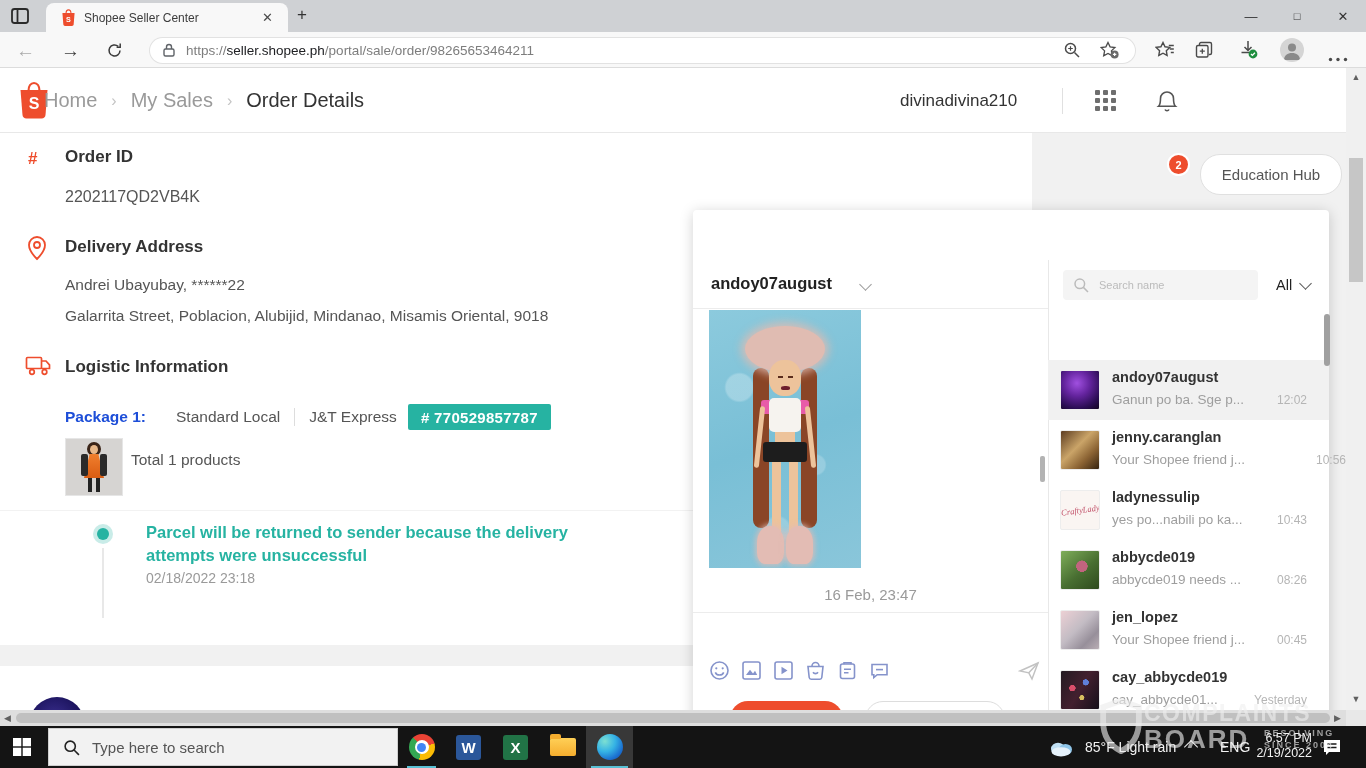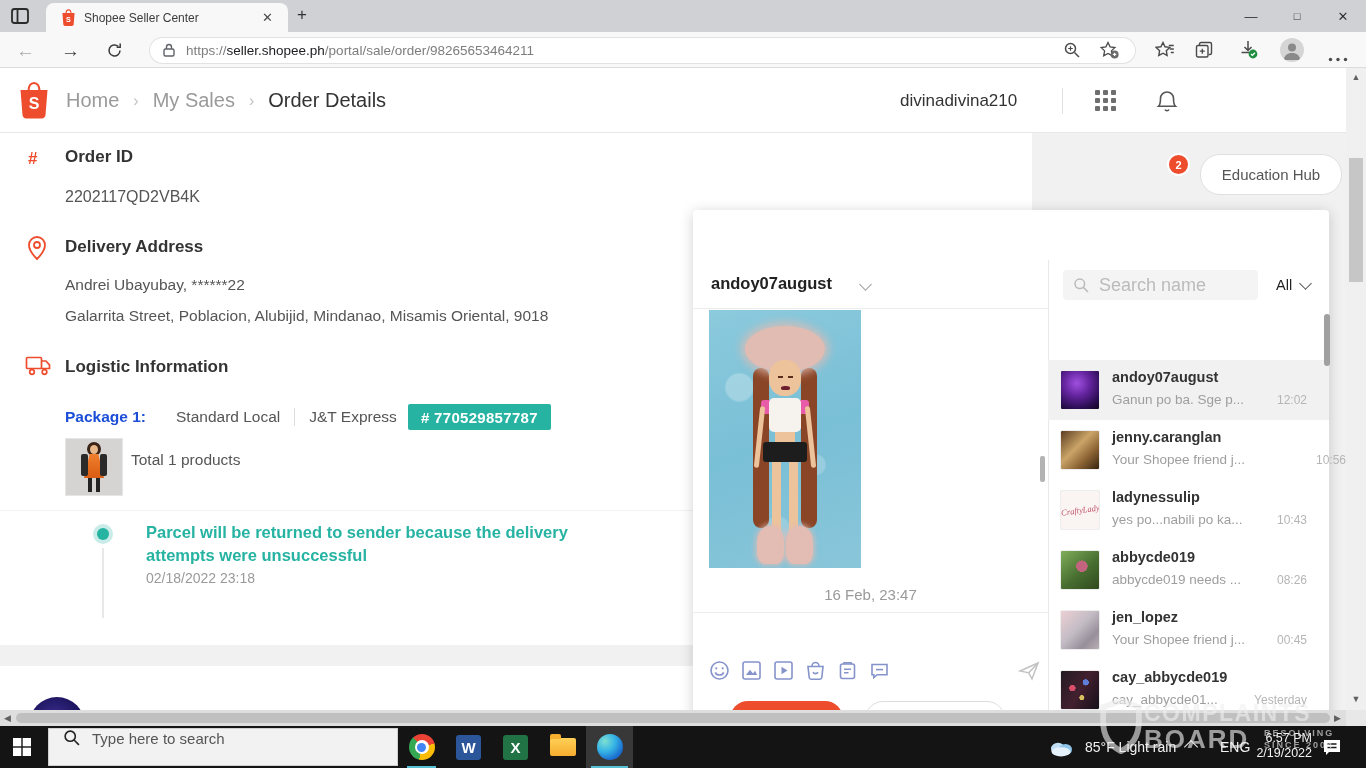--- a/index.html
+++ b/index.html
@@ -53,21 +53,21 @@
   
   #chat{left:693px;top:210px;width:636px;height:558px;background:#fff;border-radius:4px 4px 0 0;
         box-shadow:0 2px 14px rgba(0,0,0,.18);}
   #chat-logo{left:18px;top:11px;font-size:25px;font-weight:bold;color:#ee4d2d;letter-spacing:.5px;}
   #chat-hdr{left:0;top:0;width:636px;height:50px;border-bottom:1px solid #e8e8e8;box-sizing:border-box;}
   #conv-hdr{left:0;top:50px;width:355px;height:49px;border-bottom:1px solid #ececec;box-sizing:border-box;}
   #pane-divider{left:355px;top:50px;width:1px;height:508px;background:#e8e8e8;}
   #conv-name{font-size:16.5px;font-weight:bold;color:#222;}
   .chev{display:inline-block;width:8px;height:8px;border-right:1.6px solid #999;border-bottom:1.6px solid #999;transform:rotate(45deg);margin-left:8px;margin-bottom:3px;}
   #search-box{left:15px;top:10px;width:195px;height:30px;background:#f4f4f4;border-radius:4px;}
-  #search-input{border:0;background:transparent;outline:none;font-size:18px;color:#404040;width:150px;font-family:"Liberation Sans",sans-serif;}
+  #search-input{border:0;background:transparent;outline:none;font-size:11px;color:#404040;width:150px;font-family:"Liberation Sans",sans-serif;}
   #search-input::placeholder{color:#bbb;}
   #all-filter{font-size:14.5px;color:#222;}
   .contact{left:0;width:281px;height:60px;}
   .contact.sel{background:#f1f1f1;}
   .cav{position:absolute;left:12px;top:10px;width:40px;height:40px;border-radius:2px;border:1px solid #ededed;box-sizing:border-box;overflow:hidden;}
   .c-name{position:absolute;left:64px;top:9px;font-size:14.5px;font-weight:bold;color:#333;white-space:nowrap;}
   .c-prev{position:absolute;left:64px;top:32px;font-size:13.5px;color:#9e9e9e;white-space:nowrap;overflow:hidden;width:152px;}
   .c-time{position:absolute;right:22px;top:33px;font-size:12px;color:#b5b5b5;}
   .av1{background:radial-gradient(circle at 42% 32%,#a050e0 0%,#64249e 38%,#2a0d52 75%,#12051f 100%);}
   .av2{background:linear-gradient(135deg,#5d3d22 0%,#caa468 42%,#8a6233 70%,#35220f 100%);}
@@ -98,21 +98,21 @@
   
   #vscroll{left:1346px;top:68px;width:20px;height:642px;background:#f0f0f0;}
   #vthumb{left:3px;top:90px;width:14px;height:124px;background:#c6c6c6;}
   .sb-arrow{position:absolute;left:0;width:20px;text-align:center;font-size:9px;color:#606060;}
   #hscroll{left:0;top:710px;width:1346px;height:16px;background:#dedede;}
   #hthumb{left:16px;top:3px;width:1314px;height:10px;background:#c0c0c0;border-radius:5px;}
   #corner{left:1346px;top:710px;width:20px;height:16px;background:#e8e8e8;}
 
   
   #taskbar{left:0;top:726px;width:1366px;height:42px;background:#141414;}
-  #tb-search{left:48px;top:2px;width:350px;height:38px;background:#f2f2f2;border:1px solid #cfcfcf;box-sizing:border-box;display:flex;align-items:flex-start;}
+  #tb-search{left:48px;top:2px;width:350px;height:38px;background:#f2f2f2;border:1px solid #cfcfcf;box-sizing:border-box;display:flex;align-items:center;}
   #tb-search input{border:0;outline:none;background:transparent;font-size:15px;color:#333;width:270px;font-family:"Liberation Sans",sans-serif;}
   #tb-search input::placeholder{color:#555;}
   .slot{position:absolute;top:0;width:47px;height:42px;display:flex;align-items:center;justify-content:center;}
   .underline{position:absolute;bottom:0;height:2.5px;background:#58c0d4;}
   .chrome{width:26px;height:26px;border-radius:50%;background:conic-gradient(from -45deg,#ea4335 0 33%,#fbbc05 0 66%,#34a853 0 100%);position:relative;}
   .chrome::before{content:"";position:absolute;inset:6px;background:#fff;border-radius:50%;}
   .chrome::after{content:"";position:absolute;inset:8.5px;background:#4285f4;border-radius:50%;}
   .tile{width:25px;height:25px;border-radius:3px;color:#fff;font-weight:bold;font-size:15px;display:flex;align-items:center;justify-content:center;}
   .word{background:#2b579a;} .excel{background:#217346;}
   .folder{width:26px;height:18px;background:linear-gradient(#ffd057,#f5ad2e);border-radius:2px;position:relative;}
@@ -228,21 +228,21 @@
   </div>
 
   <div class="ab" id="sheader">
     <div class="ab" style="left:16px;top:13px;">
       <svg width="36" height="40" viewBox="0 0 34 40">
           <path d="M11.5 10C11.5 5.2 13.8 2 17 2s5.5 3.2 5.5 8" fill="none" stroke="#ee4d2d" stroke-width="2.2"></path>
           <path d="M3.5 9h27l-2 25c-.2 2-1.8 3.6-3.8 3.6H9.3c-2 0-3.6-1.6-3.8-3.6z" fill="#ee4d2d"></path>
           <text x="17" y="28" text-anchor="middle" font-size="16" font-weight="bold" fill="#fff" font-family="Liberation Sans">S</text>
         </svg>
     </div>
-    <div class="ab flex" style="left:66px;top:0;height:65px;">
+    <div class="ab flex" style="left:44px;top:0;height:65px;">
       <span class="crumb">Home</span>
       <span class="crumb-sep">›</span>
       <span class="crumb">My Sales</span>
       <span class="crumb-sep">›</span>
       <span class="crumb crumb-cur">Order Details</span>
     </div>
     <div class="ab" id="avatar-emoji">
       <span class="eye" style="left:7px;top:13px;"></span>
       <span class="eye" style="left:22px;top:13px;"></span>
       <span class="smile"></span>

